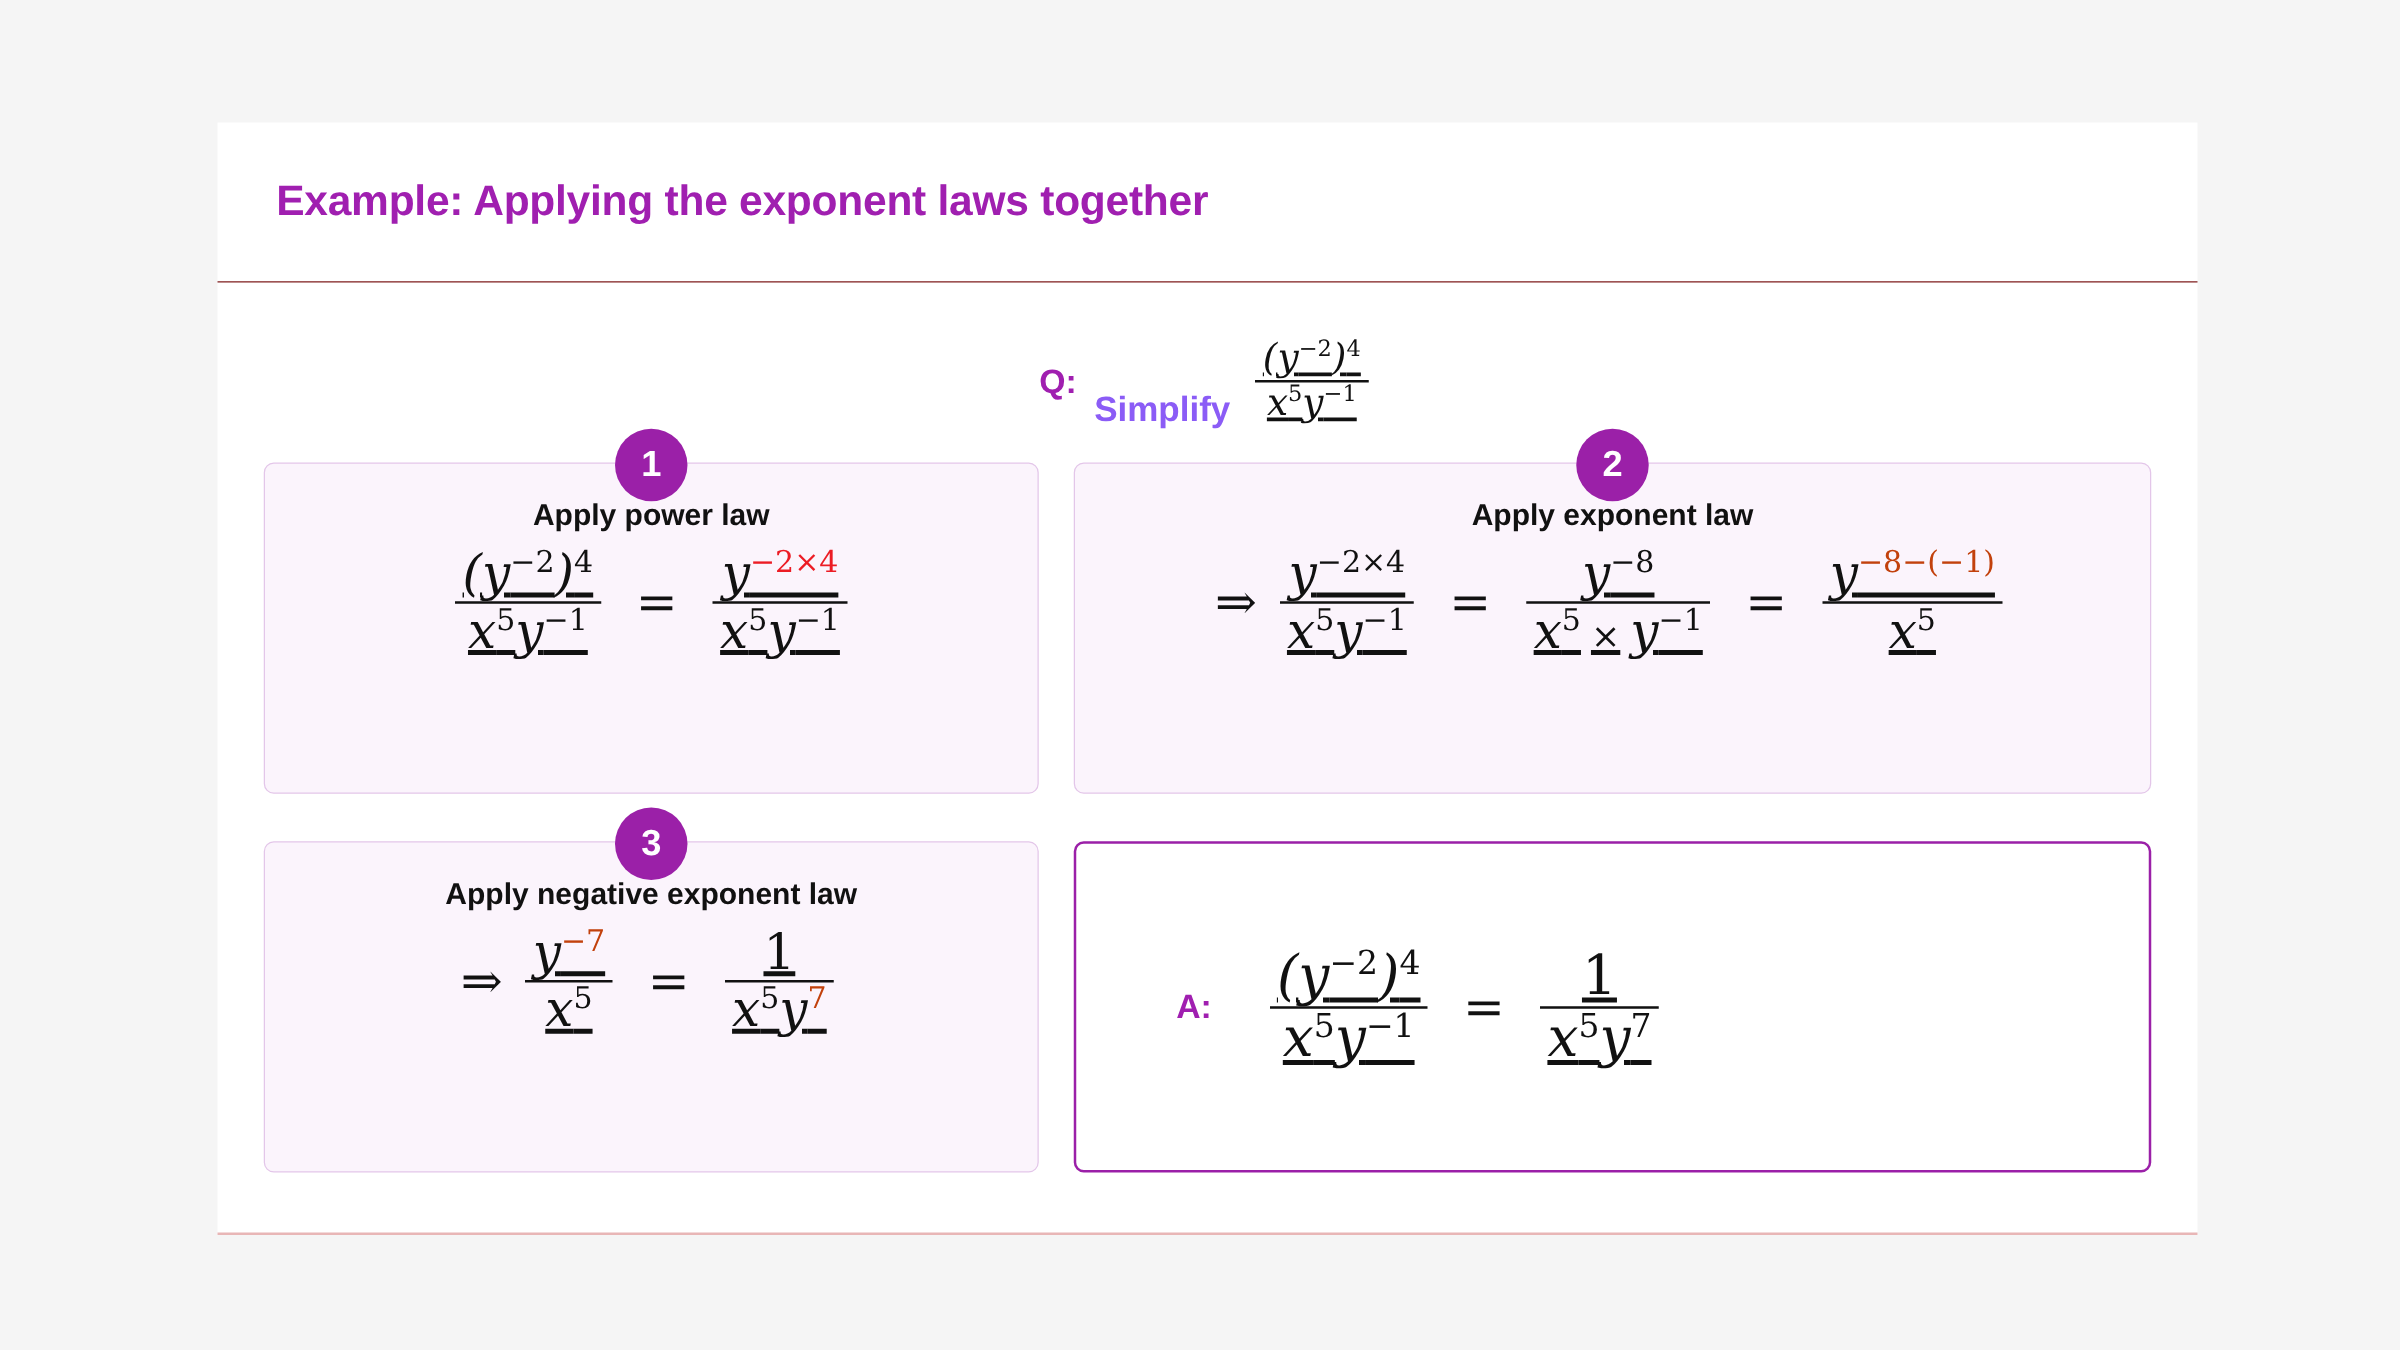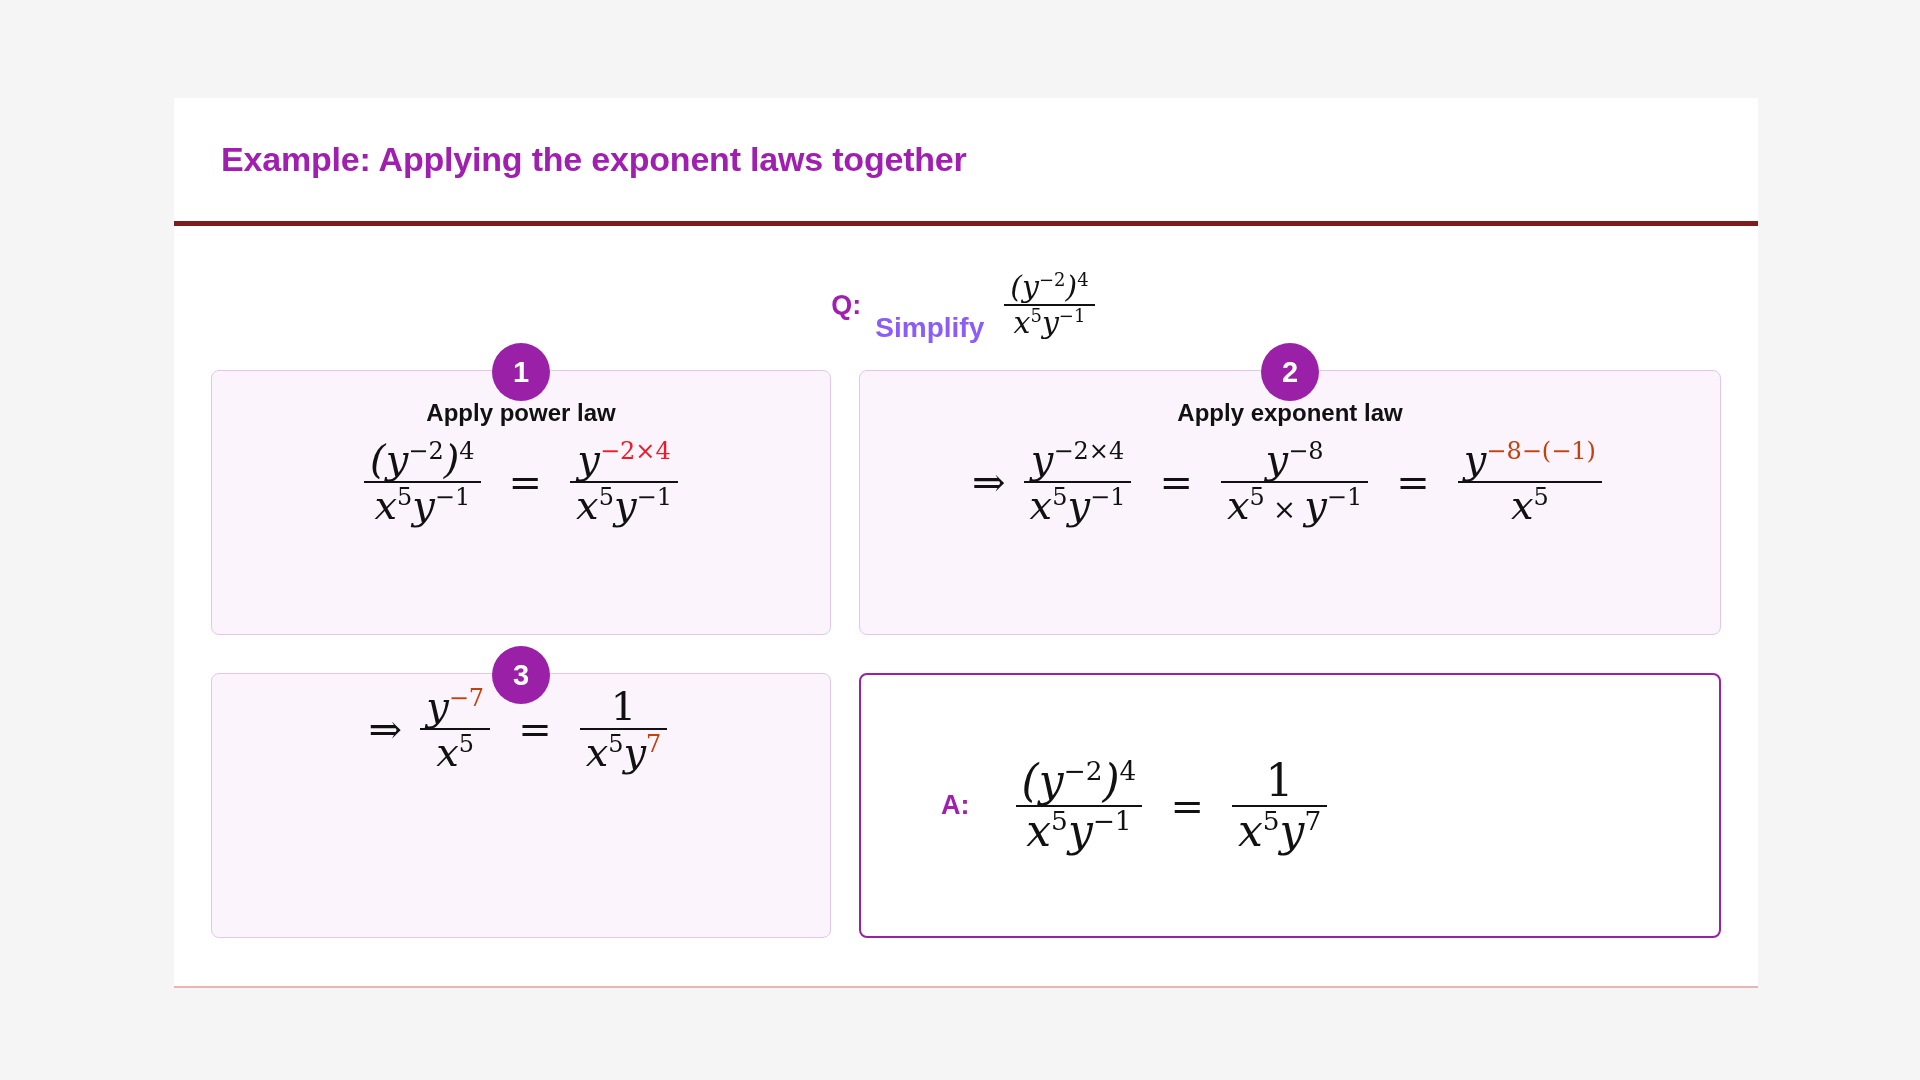--- a/index.html
+++ b/index.html
@@ -18,21 +18,21 @@
     width: 1584px;
     height: 890px;
     background: #ffffff;
     box-sizing: border-box;
     border-bottom: 2px solid #e8b6b6;
   }
 
   
   .header {
     height: 128px;
-    border-bottom: 5px solid #7f1d1d;
+    border-bottom: 1px solid #7f1d1d;
     box-sizing: border-box;
     display: flex;
     align-items: center;
     padding-left: 47px;
   }
   .header-title {
     color: #a01fb0;
     font-size: 34px;
     font-weight: bold;
     letter-spacing: -0.2px;
@@ -70,20 +70,21 @@
   .frac {
     display: inline-flex;
     flex-direction: column;
     align-items: center;
     vertical-align: middle;
     margin: 0 6px;
   }
   .frac .num, .frac .den {
     padding: 2px 6px;
     white-space: nowrap;
+    text-decoration: underline;
   }
   .frac .bar {
     width: 100%;
     height: 2px;
     background: #111;
   }
   sup {
     font-size: 0.6em;
     vertical-align: super;
     line-height: 0;
@@ -239,20 +240,21 @@
             <span class="den"><span>x</span><sup>5</sup></span>
           </span>
         </div>
       </div>
     </div>
 
     <div class="row">
 
       <div class="card card-3">
         <div class="badge">3</div>
+        <div class="card-title">Apply negative exponent law</div>
         <div class="card-body math">
           <span class="arrow">⇒</span>
           <span class="frac">
             <span class="num"><span>y</span><sup class="orange">−7</sup></span>
             <span class="bar"></span>
             <span class="den"><span>x</span><sup>5</sup></span>
           </span>
           <span class="eq">=</span>
           <span class="frac">
             <span class="num mathn">1</span>

